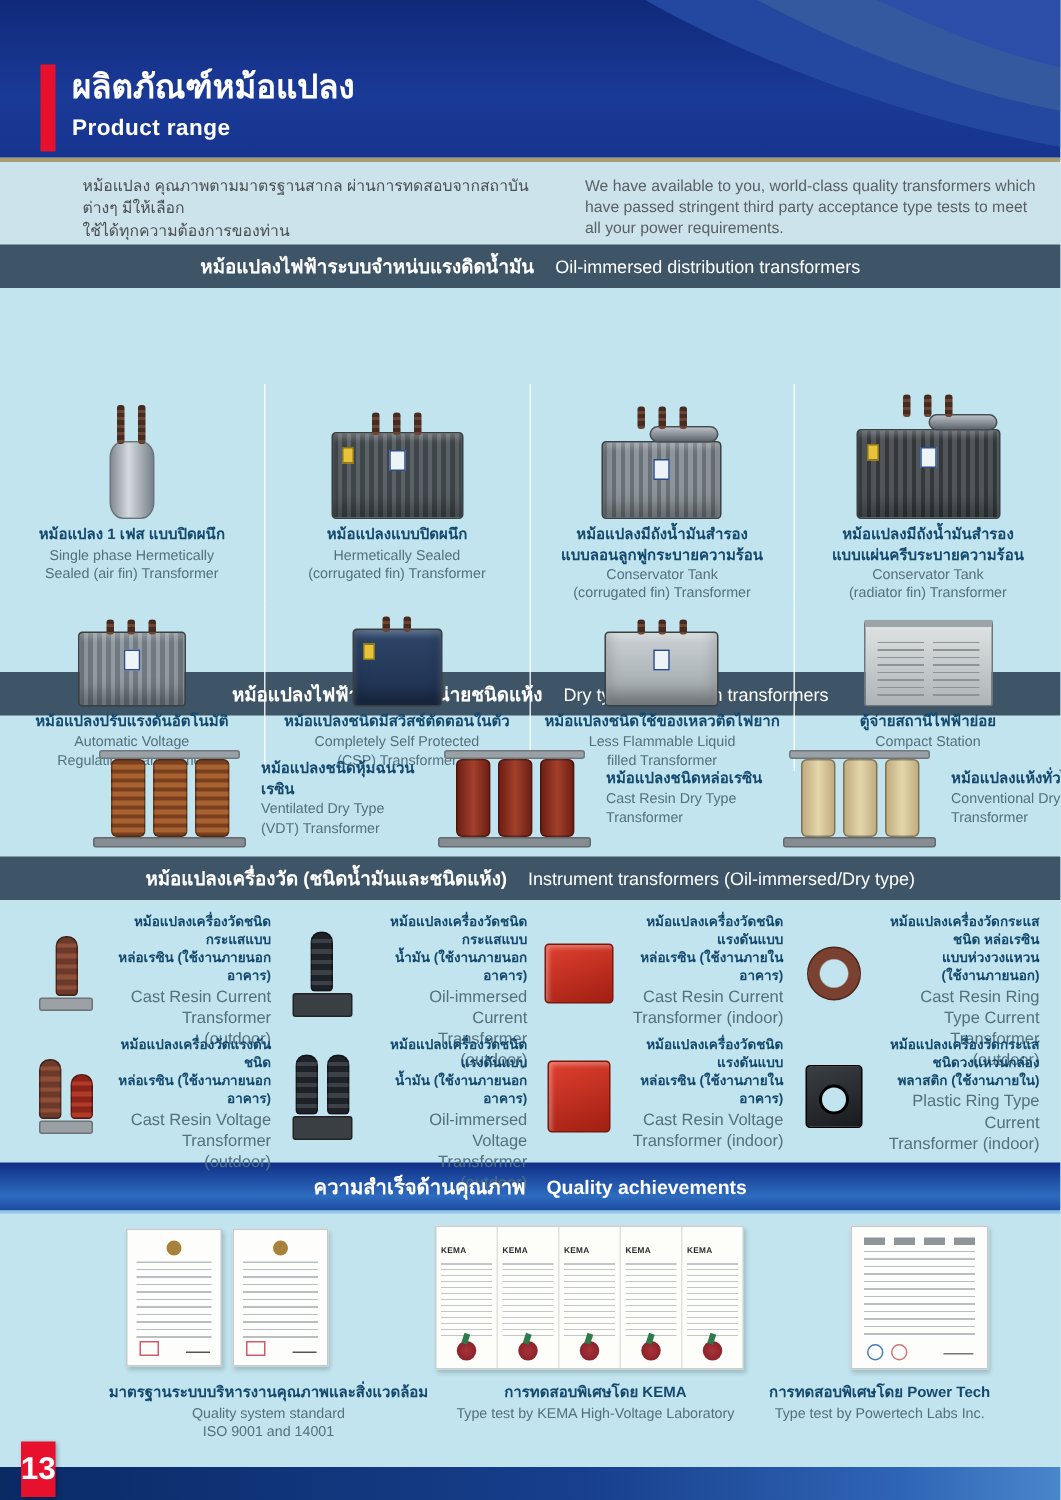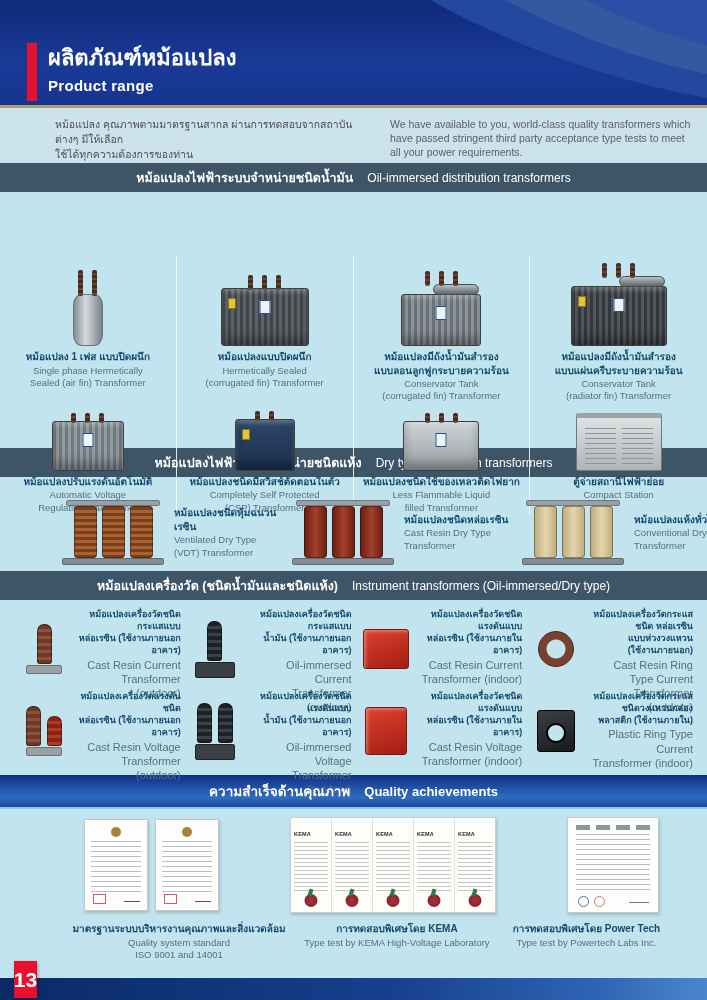--- a/index.html
+++ b/index.html
@@ -136,21 +136,21 @@
   </header>
   <div class="goldline"></div>
 
   <section class="intro">
     <p class="intro-th prelines">หม้อแปลง คุณภาพตามมาตรฐานสากล ผ่านการทดสอบจากสถาบันต่างๆ มีให้เลือก
 ใช้ได้ทุกความต้องการของท่าน</p>
     <p class="intro-en">We have available to you, world-class quality transformers which have passed stringent third party acceptance type tests to meet all your power requirements.</p>
   </section>
 
   <div class="secbar">
-    <span class="sb-th">หม้อแปลงไฟฟ้าระบบจำหน่ายชนิดน้ำมัน</span>
+    <span class="sb-th">หม้อแปลงไฟฟ้าระบบจำหน่บแรงดิดน้ำมัน</span>
     <span class="sb-en">Oil-immersed distribution transformers</span>
   </div>
   <section class="oil">
     <div class="orow orow1">
       <div class="ocell">
         <div class="pimg">
           <div class="gtx">
               <div class="bushrow">
                 <i class="bush tall"></i>
                 <i class="bush tall"></i>

